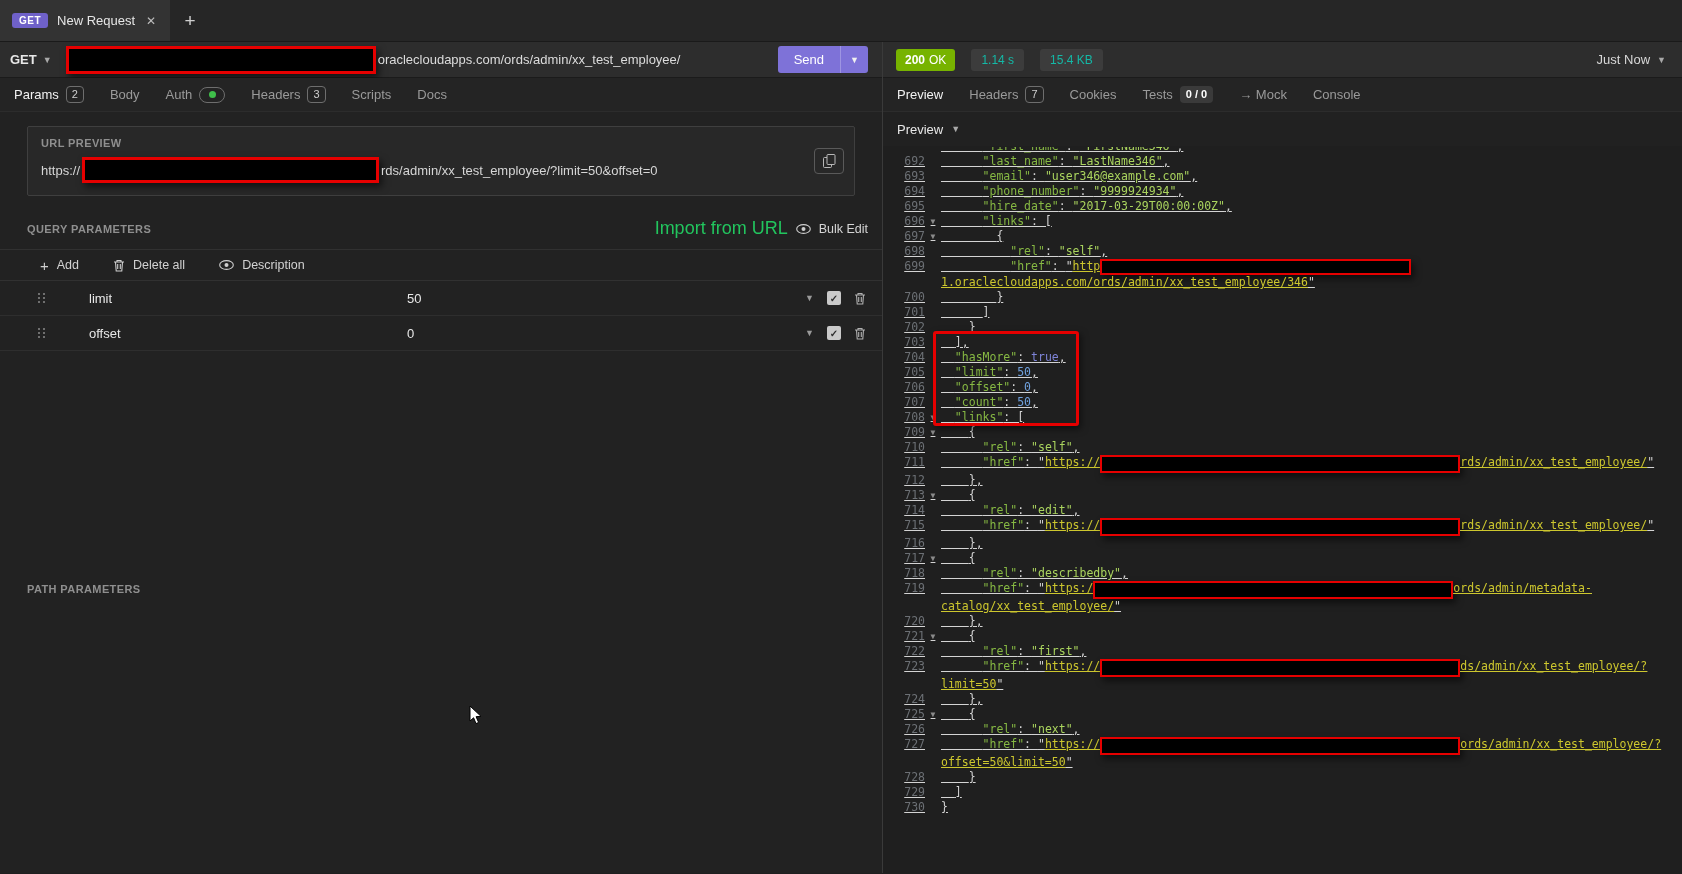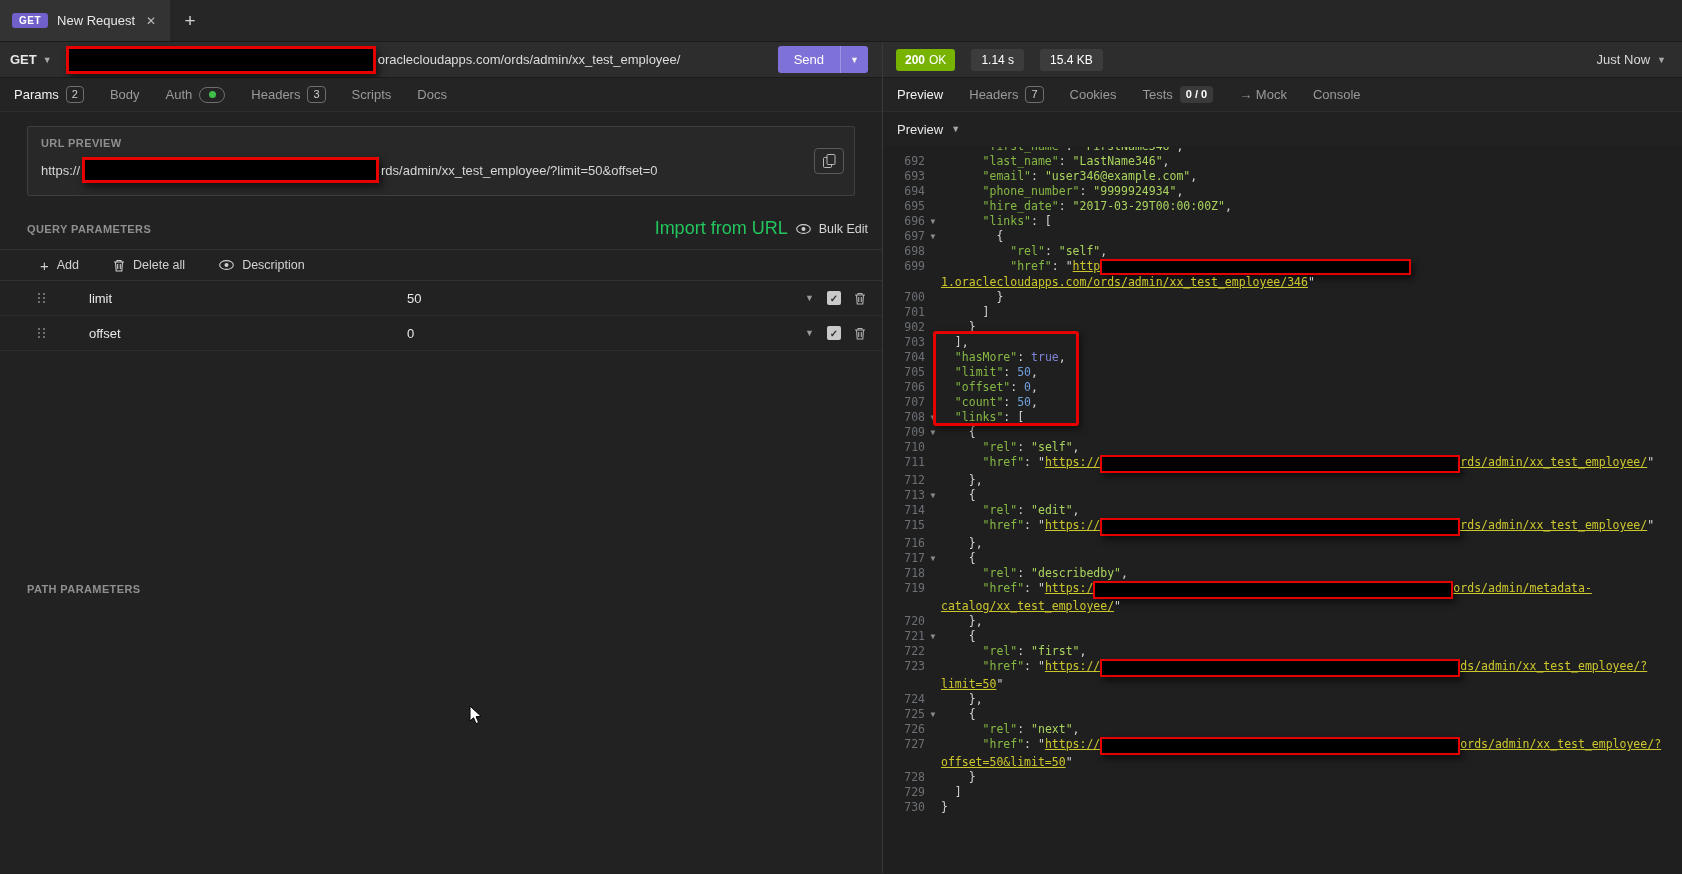--- a/index.html
+++ b/index.html
@@ -39,21 +39,21 @@
     padding:0 16px; }
   .send-btn .send-caret { display:flex; align-items:center; padding:0 9px;
     border-left:1px solid rgba(255,255,255,.25); color:#f0f0f0; font-size:9px; }
 
   
   .resp-meta { height:36px; background:#2d2d2d; display:flex; align-items:center;
     gap:16px; padding:0 16px 0 13px; border-bottom:1px solid #1b1b1b; }
   .status-badge { background:#77b300; color:#fff; border-radius:3px; font-size:12px;
     padding:4px 9px; }
   .status-badge b { font-weight:bold; margin-right:4px; }
-  .meta-badge { background:#3c3c3c; color:#ffffff; font-size:12px; border-radius:3px;
+  .meta-badge { background:#3c3c3c; color:#14b8a6; font-size:12px; border-radius:3px;
     padding:4px 10px; }
   .history { margin-left:auto; color:#d8d8d8; font-size:13px; display:flex;
     align-items:center; gap:7px; cursor:pointer; }
 
   
   .tabs-row { height:34px; display:flex; align-items:center; gap:26px; padding:0 14px;
     border-bottom:1px solid #2c2c2c; background:#242424; }
   .ptab { display:flex; align-items:center; gap:7px; color:#9a9a9a; font-size:13px;
     cursor:pointer; }
   .ptab.active { color:#f2f2f2; }
@@ -98,21 +98,21 @@
   .checkbox { width:14px; height:14px; background:#c9c9c9; border-radius:2px; color:#2d2d2d;
     font-size:10px; display:flex; align-items:center; justify-content:center;
     font-weight:bold; cursor:pointer; }
   .path-params { margin:228px 0 0 27px; }
 
   
   .preview-dd { height:34px; display:flex; align-items:center; gap:8px; padding:0 14px;
     color:#e8e8e8; font-size:13px; }
   .code-wrap { flex:1; position:relative; overflow:hidden; background:#1f1f1f;
     font-family:"DejaVu Sans Mono", monospace; font-size:11.5px; line-height:15px;
-    padding-top:1px; }
+    padding-top:1px;text-decoration:underline; }
   .code-line { display:flex; align-items:flex-start; }
   .ln { width:42px; text-align:right; color:#6c7075; flex:0 0 42px; user-select:none; }
   .fold { width:16px; flex:0 0 16px; text-align:center; color:#8a8a8a; font-size:8px; }
   .lc { flex:1; display:flex; flex-wrap:wrap; white-space:pre; min-width:0; }
   .lc span { white-space:pre; }
   .c-k { color:#86b843; }
   .c-p { color:#d4d4d4; }
   .c-s { color:#aad45e; }
   .c-n { color:#6fa0dc; }
   .c-b { color:#7e84d8; }
@@ -373,21 +373,21 @@
           <span class="ln">700</span>
           <span class="fold"></span>
           <div class="lc"><span class="c-p">        </span><span class="c-p">}</span></div>
         </div>
         <div class="code-line">
           <span class="ln">701</span>
           <span class="fold"></span>
           <div class="lc"><span class="c-p">      </span><span class="c-p">]</span></div>
         </div>
         <div class="code-line">
-          <span class="ln">902</span>
+          <span class="ln">702</span>
           <span class="fold"></span>
           <div class="lc"><span class="c-p">    </span><span class="c-p">}</span></div>
         </div>
         <div class="code-line">
           <span class="ln">703</span>
           <span class="fold"></span>
           <div class="lc"><span class="c-p">  </span><span class="c-p">],</span></div>
         </div>
         <div class="code-line">
           <span class="ln">704</span>

